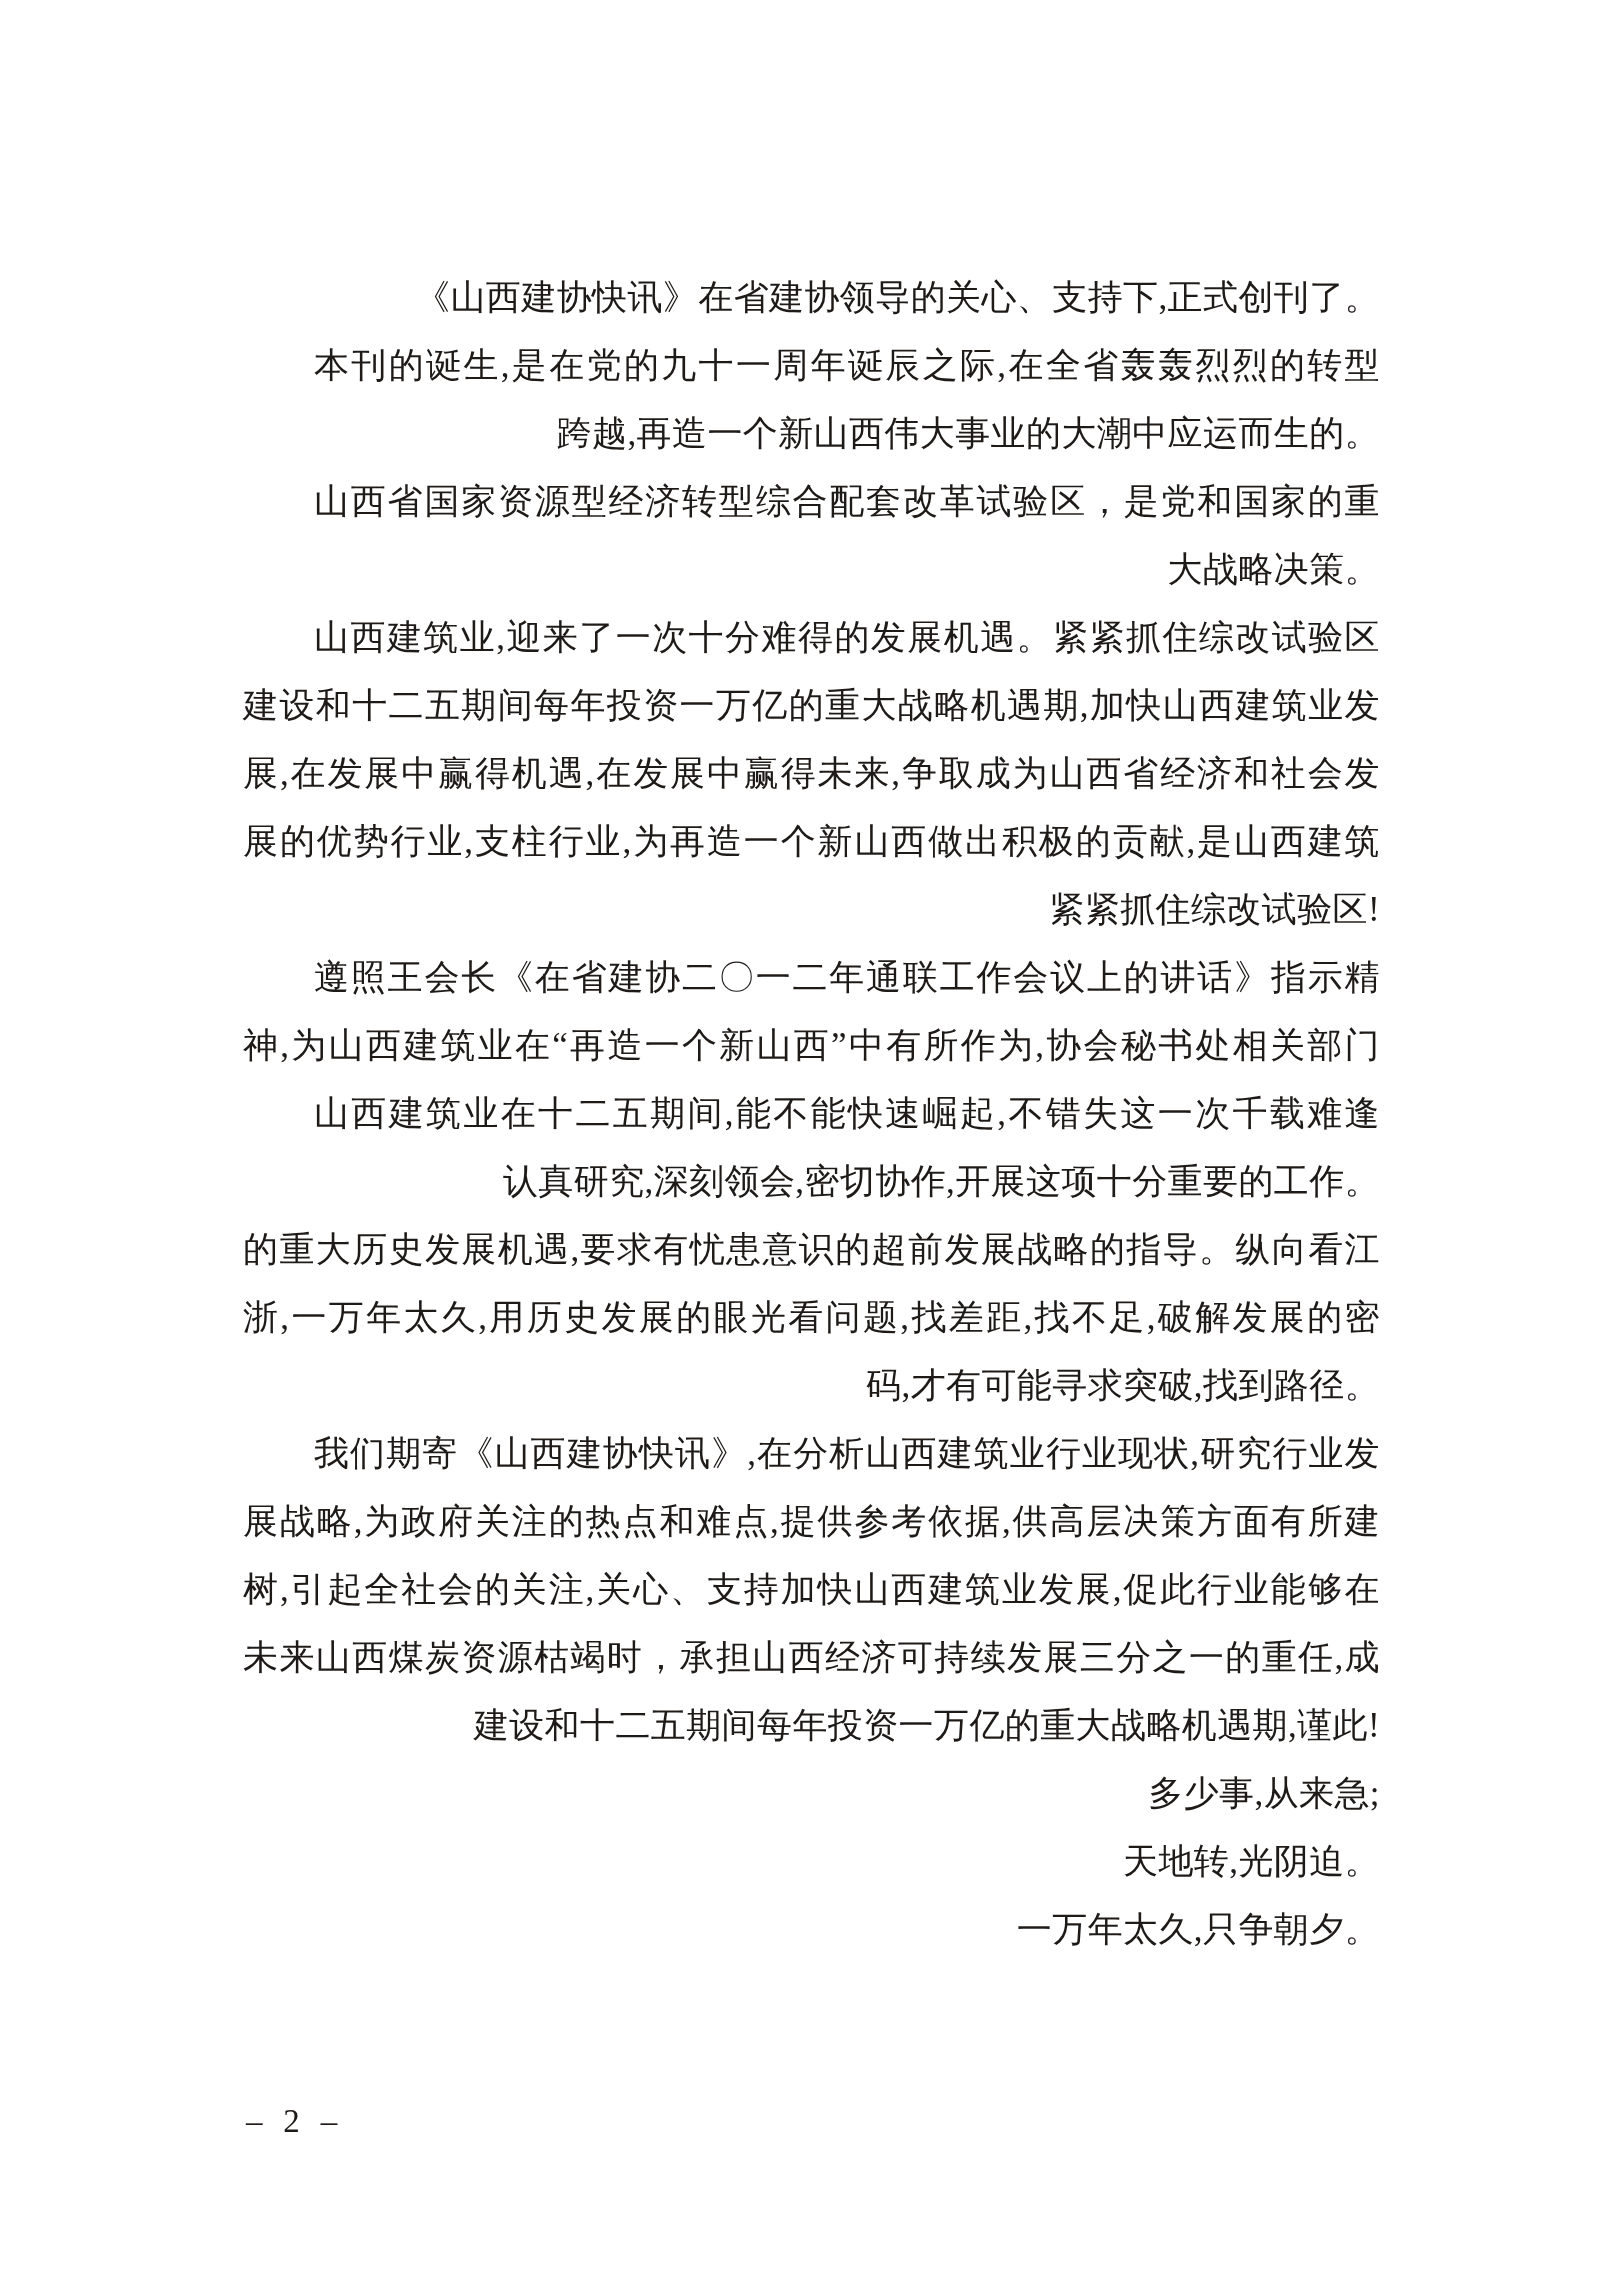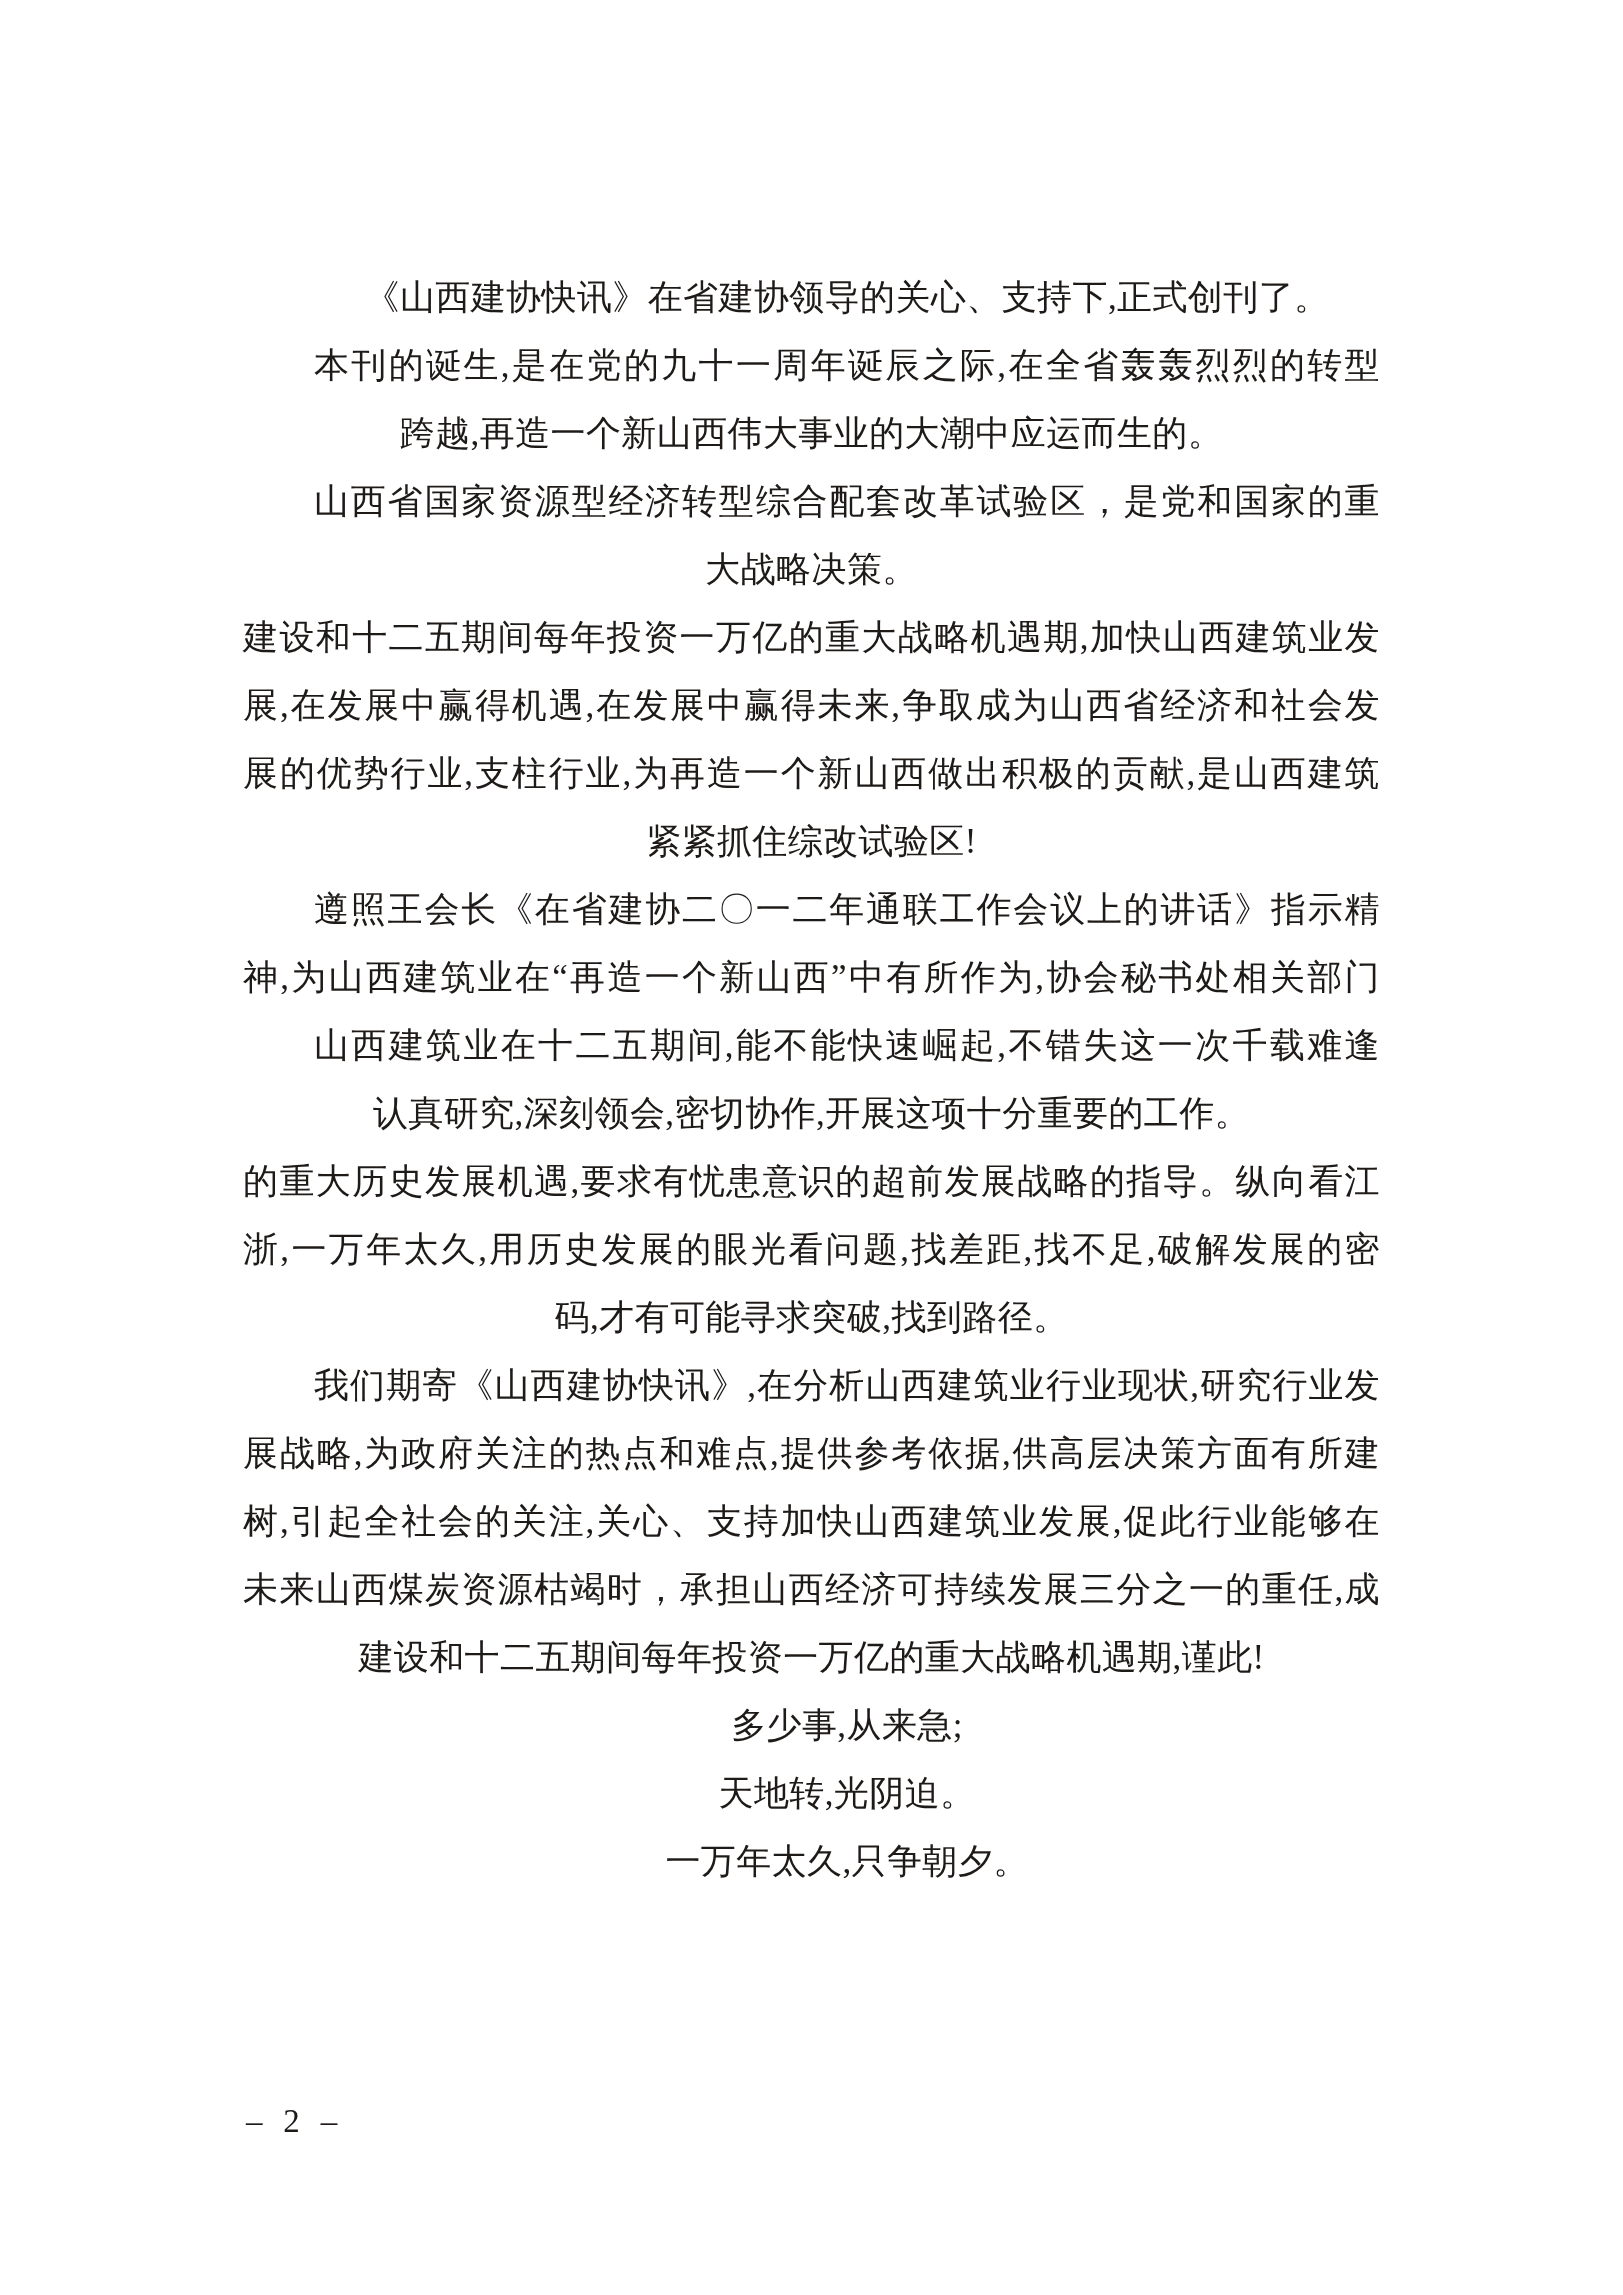--- a/index.html
+++ b/index.html
@@ -19,21 +19,21 @@
   .text-block {
     position: absolute;
     left: 243px;
     top: 264px;
     width: 1137px;
     font-size: 35px;
   }
   .ln {
     height: 68px;
     line-height: 68px;
-    text-align: center;
+    text-align: right;
     letter-spacing: 0.4px;
   }
   .ln.ind {
     text-indent: 71px;
   }
   .ln.jst {
     text-align: justify;
     text-align-last: justify;
   }
   .page-number {
@@ -49,20 +49,21 @@
 </head>
 <body>
 
 <div class="page">
   <div class="text-block">
     <div class="ln ind">《山西建协快讯》在省建协领导的关心、支持下,正式创刊了。</div>
     <div class="ln ind jst">本刊的诞生,是在党的九十一周年诞辰之际,在全省轰轰烈烈的转型</div>
     <div class="ln">跨越,再造一个新山西伟大事业的大潮中应运而生的。</div>
     <div class="ln ind jst">山西省国家资源型经济转型综合配套改革试验区，是党和国家的重</div>
     <div class="ln">大战略决策。</div>
+    <div class="ln ind jst">山西建筑业,迎来了一次十分难得的发展机遇。紧紧抓住综改试验区</div>
     <div class="ln jst">建设和十二五期间每年投资一万亿的重大战略机遇期,加快山西建筑业发</div>
     <div class="ln jst">展,在发展中赢得机遇,在发展中赢得未来,争取成为山西省经济和社会发</div>
     <div class="ln jst">展的优势行业,支柱行业,为再造一个新山西做出积极的贡献,是山西建筑</div>
     <div class="ln">紧紧抓住综改试验区!</div>
     <div class="ln ind jst">遵照王会长《在省建协二〇一二年通联工作会议上的讲话》指示精</div>
     <div class="ln jst">神,为山西建筑业在“再造一个新山西”中有所作为,协会秘书处相关部门</div>
     <div class="ln ind jst">山西建筑业在十二五期间,能不能快速崛起,不错失这一次千载难逢</div>
     <div class="ln">认真研究,深刻领会,密切协作,开展这项十分重要的工作。</div>
     <div class="ln jst">的重大历史发展机遇,要求有忧患意识的超前发展战略的指导。纵向看江</div>
     <div class="ln jst">浙,一万年太久,用历史发展的眼光看问题,找差距,找不足,破解发展的密</div>

